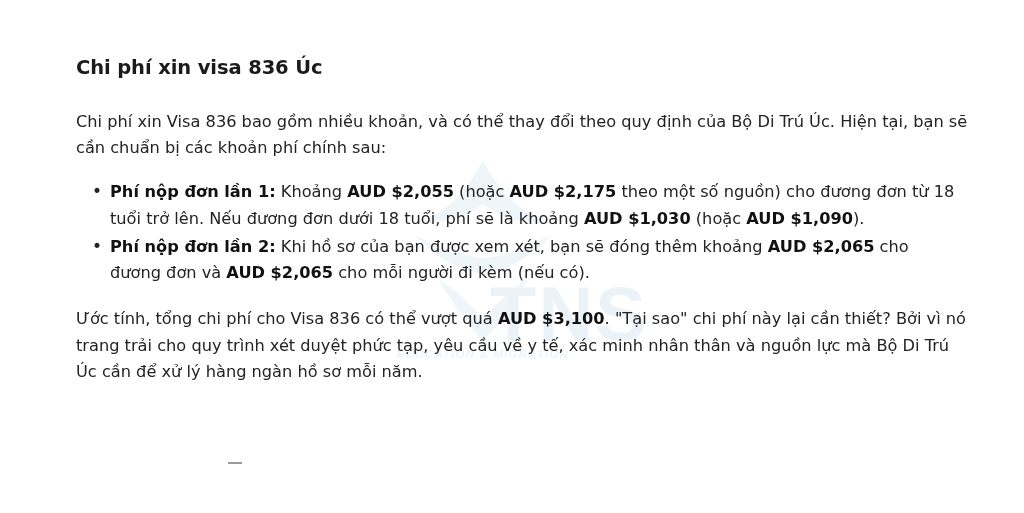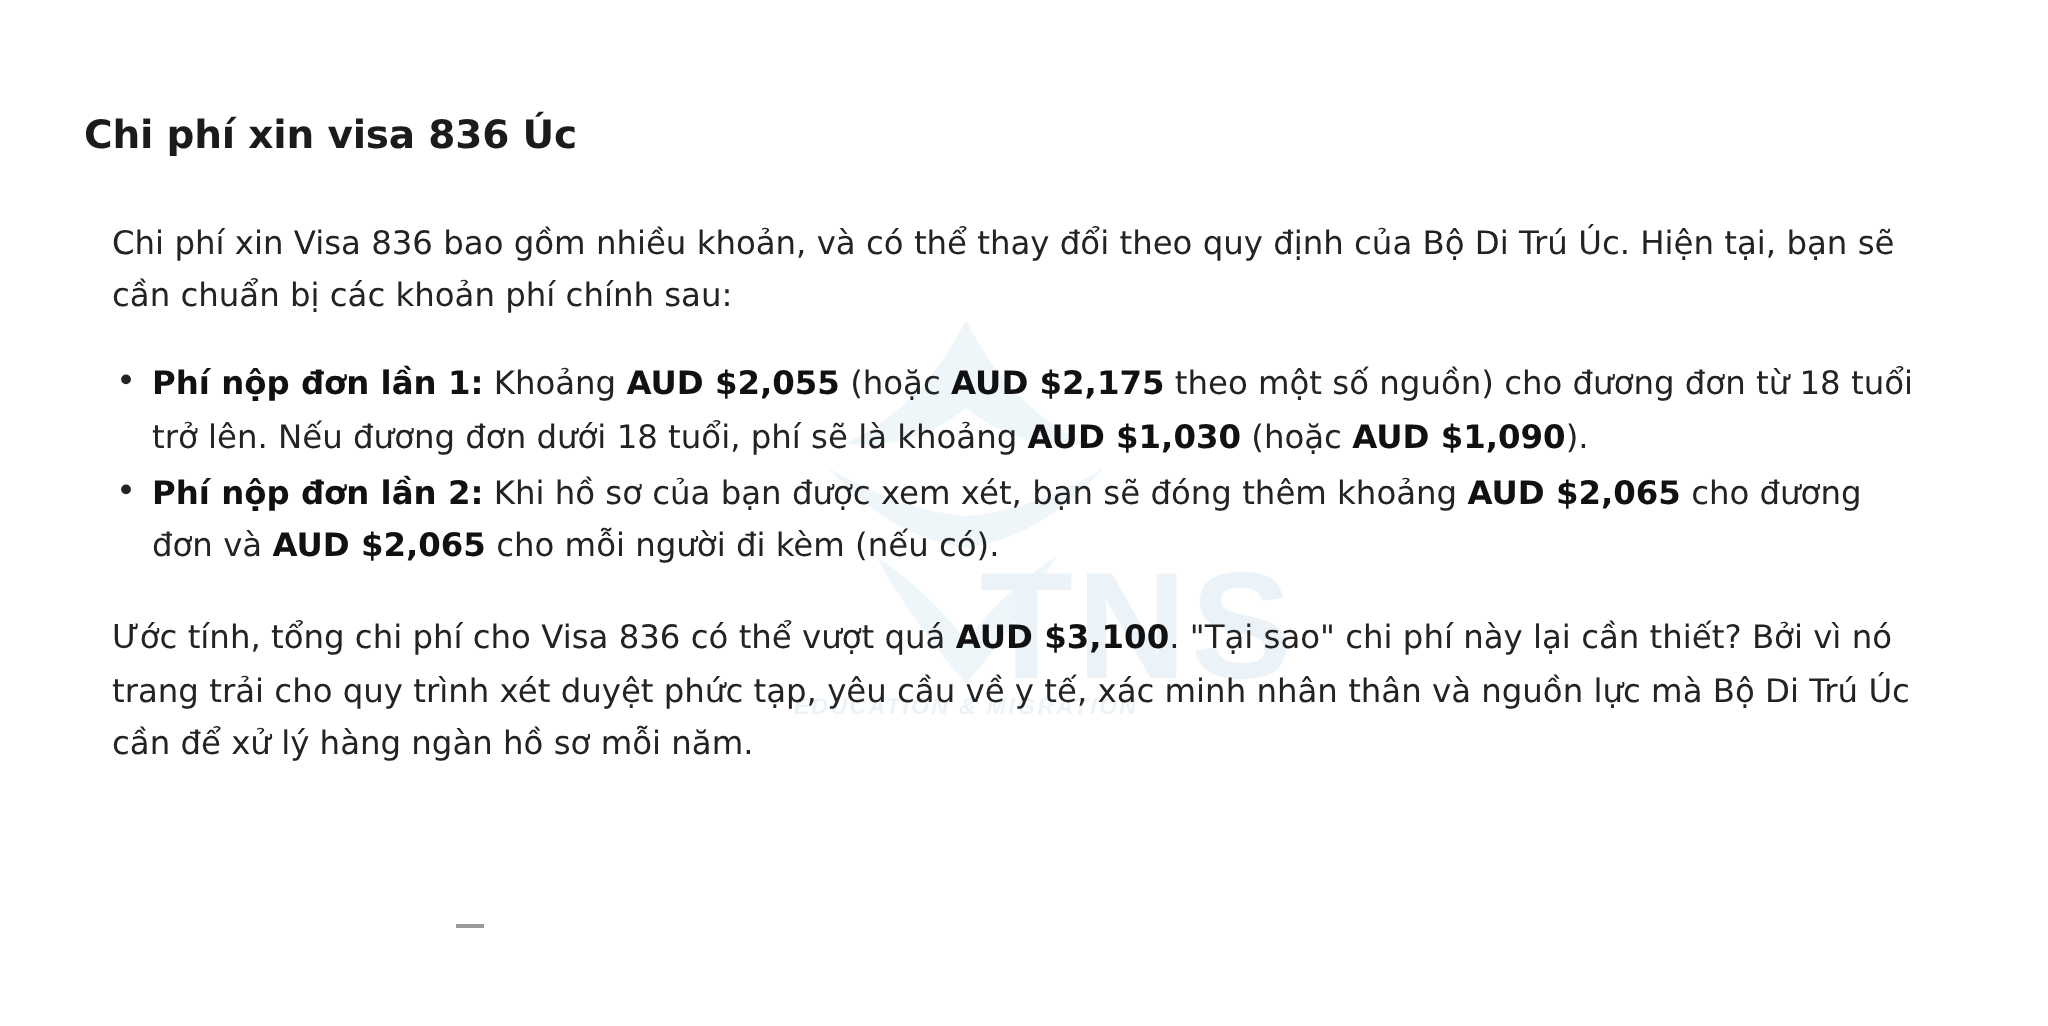--- a/index.html
+++ b/index.html
@@ -49,37 +49,37 @@
     font-weight: 700;
     font-size: 11.5px;
     letter-spacing: 1.2px;
     color: #cfe2ee;
     font-style: italic;
   }
 
   .page {
     position: relative;
     z-index: 1;
-    padding: 56px 52px 0 42px;
+    padding: 56px 52px 0 76px;
     box-sizing: border-box;
   }
 
   h1.doc-title {
     font-family: "DejaVu Sans", sans-serif;
     font-size: 19.5px;
     font-weight: 700;
     color: #1b1b1b;
     margin: 0 0 30px 0;
     letter-spacing: -0.1px;
   }
 
   p.para {
     font-size: 16.2px;
     line-height: 1.62;
-    margin: 0 0 18px 14px;
+    margin: 0 0 18px 0;
     color: #232323;
     max-width: 920px;
   }
 
   ul.bullets {
     margin: 0 13px 20px 0;
     padding-left: 34px;
     list-style: none;
   }
   ul.bullets > li {

